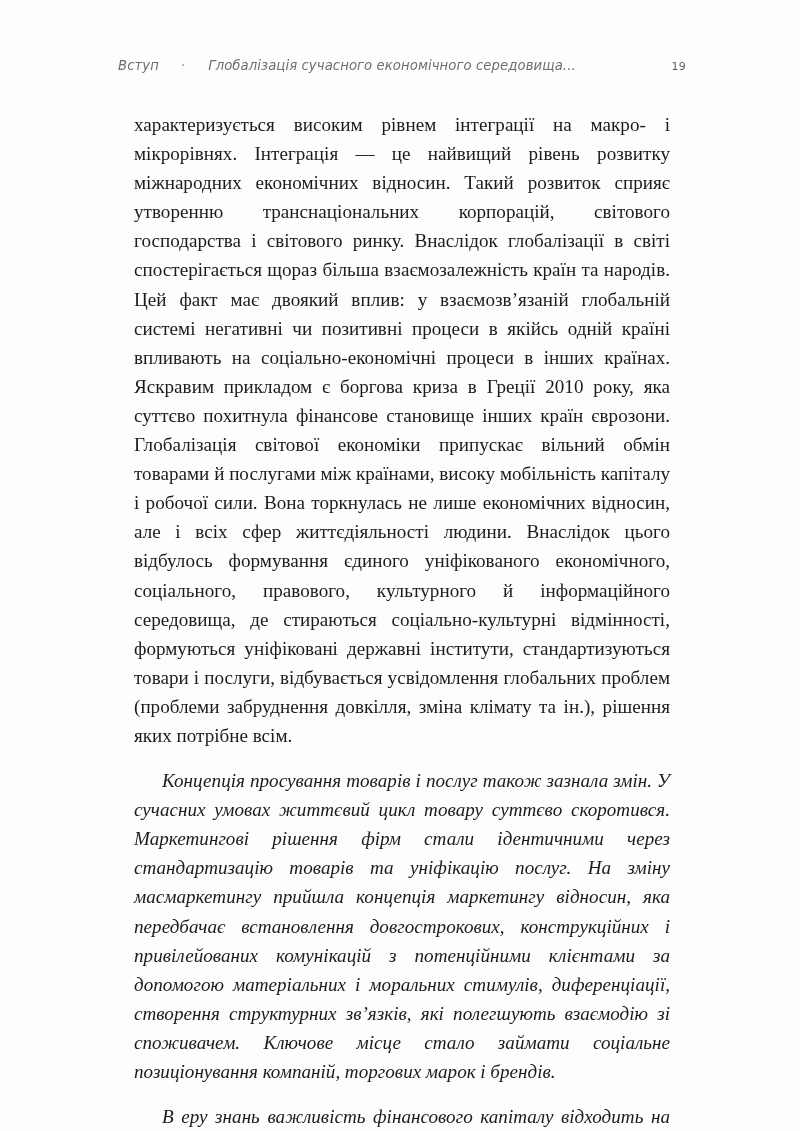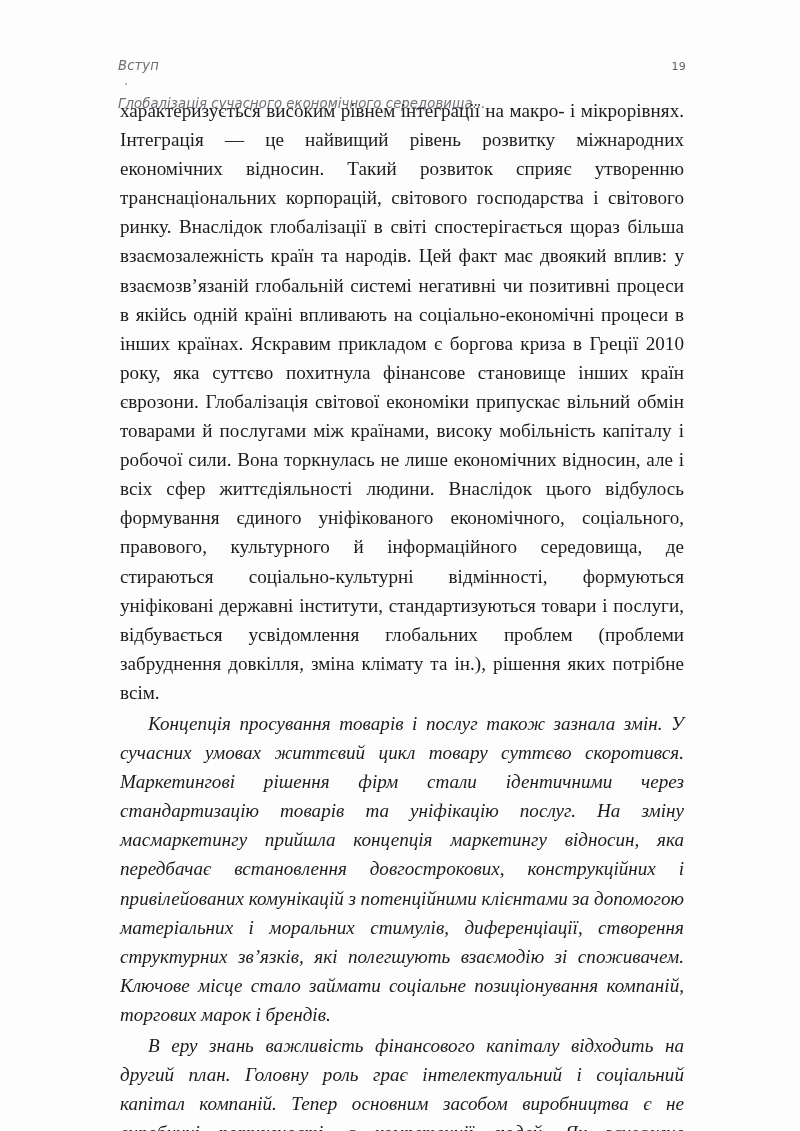--- a/index.html
+++ b/index.html
@@ -36,22 +36,21 @@
     font-family: "DejaVu Sans", "Liberation Sans", sans-serif;
     font-style: italic;
     font-size: 13.2px;
     letter-spacing: 0.1px;
     color: #6e6e75;
     white-space: nowrap;
   }
   .running-head-left {
     display: flex;
     align-items: baseline;
-    gap: 4px;
-    flex-direction: column;
+    gap: 16px;
   }
   .rh-section {
     font-style: italic;
   }
   .rh-sep {
     padding: 0 7px 0 6px;
     font-style: normal;
     color: #8b8b92;
   }
   .rh-title {
@@ -67,21 +66,21 @@
 
   
   .text-block {
     position: absolute;
     left: 118px;
     top: 94px;
     width: 568px;
   }
 
   .para {
-    margin: 2px;
+    margin: 16px;
     font-size: 19.1px;
     line-height: 29.1px;
     text-align: justify;
     text-justify: inter-word;
     hyphens: manual;
     word-spacing: -0.15px;
     letter-spacing: 0.02px;
     color: #1b1b1f;
   }
   .para + .para {

